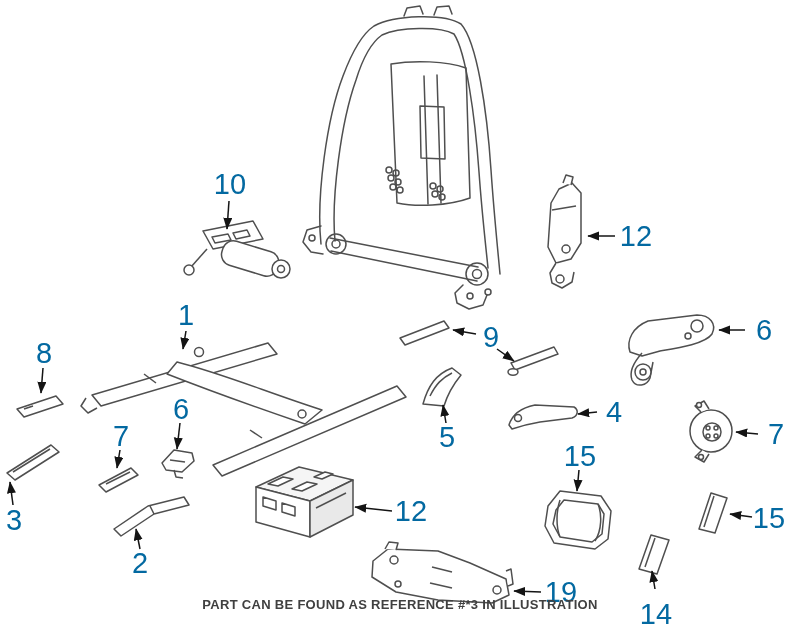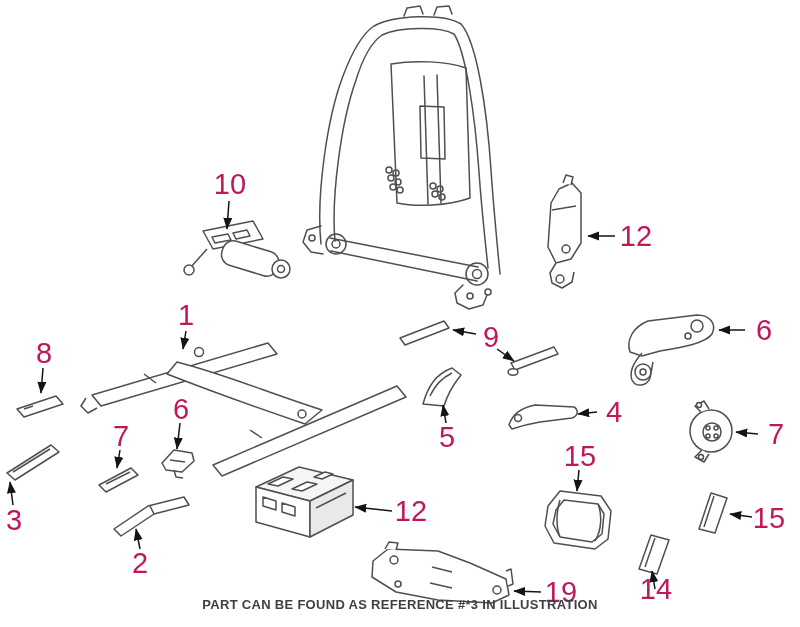--- a/index.html
+++ b/index.html
@@ -9,21 +9,21 @@
     background:#ffffff;
     overflow:hidden;
     font-family:"Liberation Sans", sans-serif;
   }
   #artwork{position:absolute;left:0;top:0;}
   .part-label{
     position:absolute;
     transform:translate(-50%,-50%);
     font-size:29px;
     line-height:1;
-    color:#be185d;
+    color:#0369a1;
     font-family:"Liberation Sans", sans-serif;
     white-space:nowrap;
     user-select:none;
   }
   .caption{
     position:absolute;
     left:0;right:0;top:597px;
     text-align:center;
     font-size:13px;
     font-weight:bold;
@@ -242,21 +242,21 @@
   <div class="part-label" style="left:614px;top:412px">4</div>
   <div class="part-label" style="left:447px;top:437px">5</div>
   <div class="part-label" style="left:181px;top:409px">6</div>
   <div class="part-label" style="left:121px;top:436px">7</div>
   <div class="part-label" style="left:44px;top:353px">8</div>
   <div class="part-label" style="left:491px;top:337px">9</div>
   <div class="part-label" style="left:230px;top:184px">10</div>
   <div class="part-label" style="left:764px;top:330px">6</div>
   <div class="part-label" style="left:636px;top:236px">12</div>
   <div class="part-label" style="left:580px;top:456px">15</div>
-  <div class="part-label" style="left:656px;top:589px">14</div>
+  <div class="part-label" style="left:656px;top:614px">14</div>
   <div class="part-label" style="left:769px;top:518px">15</div>
   <div class="part-label" style="left:776px;top:434px">7</div>
   <div class="part-label" style="left:411px;top:511px">12</div>
   <div class="part-label" style="left:561px;top:592px">19</div>
 
   <div class="caption">PART CAN BE FOUND AS REFERENCE #*3 IN ILLUSTRATION</div>
 
 </div>
 
 </body></html>

